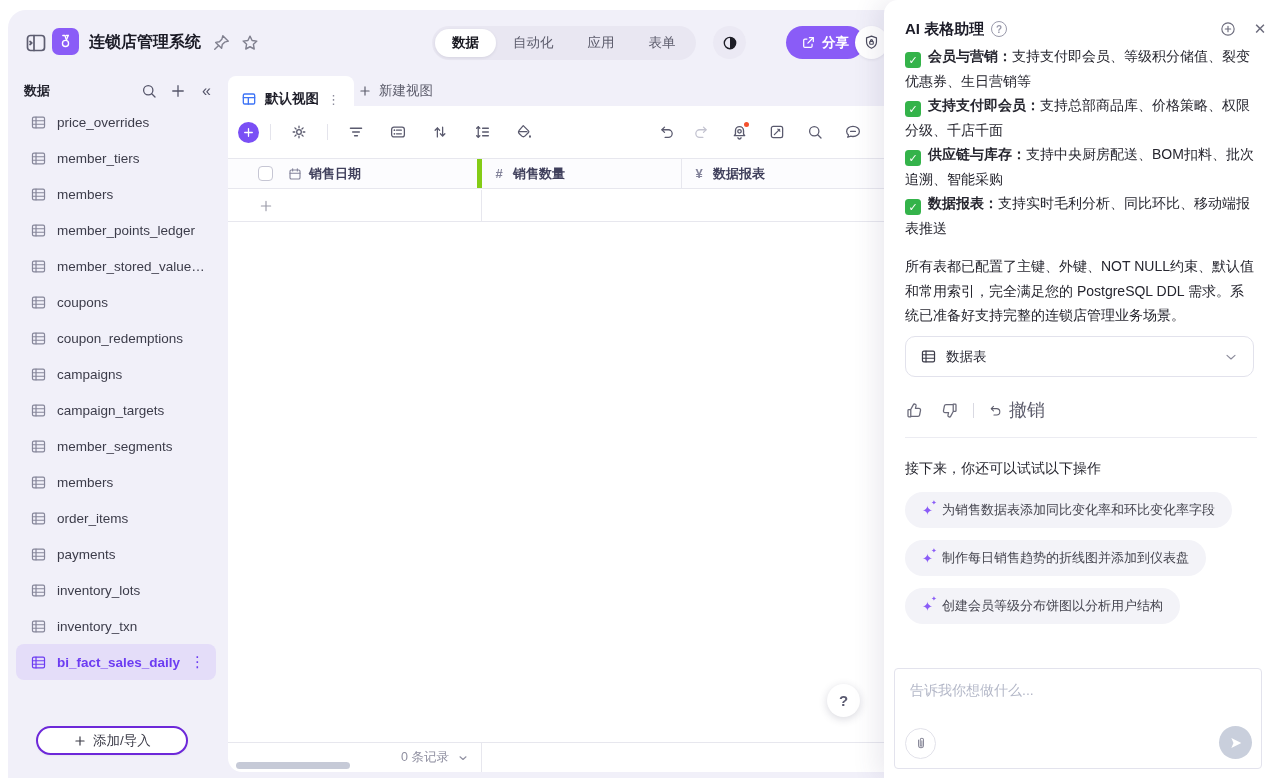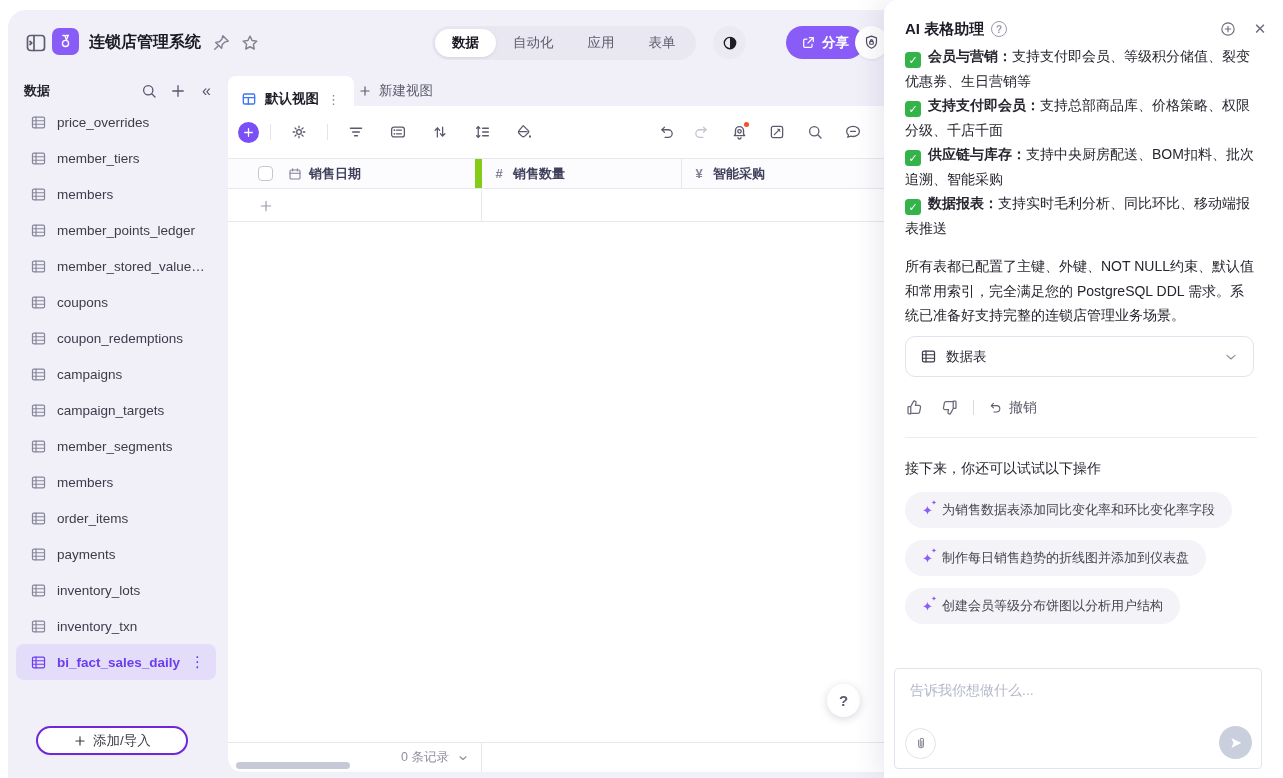--- a/index.html
+++ b/index.html
@@ -54,21 +54,21 @@
   .toolbar { position:absolute; left:0; top:0; right:0; height:52px; display:flex; align-items:center; padding:0 14px 0 10px; }
   .tb-add { width:21px; height:21px; border-radius:50%; background:#7a4ff5; color:#fff; display:flex; align-items:center; justify-content:center; cursor:pointer; }
   .tb-sep { width:1px; height:16px; background:#e4e4ec; margin:0 11px; }
   .tb-ic { width:18px; height:18px; color:#5a5a6e; margin:0 8px; cursor:pointer; position:relative; }
   .tb-ic.disabled { color:#c3c3d0; }
   .tb-right { margin-left:auto; display:flex; align-items:center; }
   .dot { position:absolute; right:-3px; top:-3px; width:9px; height:9px; border-radius:50%; background:#f4502c; border:2px solid #fff; }
 
   .thead { position:absolute; left:0; top:52px; right:0; height:31px; display:flex; background:#fcfcfe; border-top:1px solid #e7e7ee; border-bottom:1px solid #e7e7ee; }
   .th { display:flex; align-items:center; font-size:13px; font-weight:700; color:#40405c; }
-  .th.c1 { width:254px; padding-left:30px; border-right:7px solid #84cc16; }
+  .th.c1 { width:254px; padding-left:30px; border-right:5px solid #84cc16; }
   .th.c2 { width:200px; padding-left:9px; border-right:1px solid #e7e7ee; }
   .th.c3 { flex:1; padding-left:9px; }
   .chk { width:15px; height:15px; border:1.4px solid #c6c6d4; border-radius:4px; background:#fff; margin-right:14px; cursor:pointer; flex:none; }
   .type-ic { width:16px; height:16px; color:#83839a; margin-right:6px; display:flex; align-items:center; justify-content:center; font-size:13px; font-weight:700; }
   .addrow { position:absolute; left:0; top:84px; right:0; height:32px; display:flex; border-bottom:1px solid #e7e7ee; cursor:pointer; }
   .addrow .cell1 { width:254px; border-right:1px solid #e7e7ee; display:flex; align-items:center; padding-left:30px; color:#9a9aa8; }
   .tfoot { position:absolute; left:0; bottom:0; right:0; height:30px; border-top:1px solid #e7e7ee; display:flex; align-items:center; }
   .tfoot .fc1 { width:254px; height:100%; border-right:1px solid #e7e7ee; display:flex; align-items:center; justify-content:flex-end; padding-right:12px; gap:8px; font-size:12.5px; color:#8f8fa0; cursor:pointer; }
   .hscroll { position:absolute; left:8px; bottom:3px; width:114px; height:7px; border-radius:4px; background:#c6cad7; cursor:pointer; }
   .help-btn { position:absolute; left:599px; top:578px; width:33px; height:33px; border-radius:50%; background:#fff; box-shadow:0 2px 8px rgba(40,40,70,.18); display:flex; align-items:center; justify-content:center; font-size:15px; font-weight:700; color:#5a5a70; cursor:pointer; }
@@ -84,21 +84,21 @@
   .gcheck { display:inline-flex; width:16px; height:16px; border-radius:3.5px; background:#34b34a; color:#fff; font-size:11px; font-weight:700; align-items:center; justify-content:center; margin-right:7px; vertical-align:-2.5px; }
   .feat b { font-weight:700; }
   .summary { margin-top:14px; }
   .artifact { position:absolute; left:21px; top:336px; width:349px; height:41px; border:1px solid #e2e2ec; border-radius:10px; display:flex; align-items:center; padding:0 14px; cursor:pointer; }
   .artifact .tic { width:17px; height:17px; color:#3a3a48; }
   .artifact .lbl { margin-left:9px; font-size:13.5px; color:#2a2a35; }
   .artifact .chev { margin-left:auto; color:#8a8a9a; width:16px; height:16px; }
   .ai-actions { position:absolute; left:21px; top:398px; display:flex; align-items:center; color:#6a6a7a; }
   .act-ic { width:19px; height:19px; cursor:pointer; }
   .ai-actions .sep { width:1px; height:15px; background:#d9d9e2; margin:0 14px; }
-  .undo-grp { display:flex; align-items:center; gap:6px; cursor:pointer; font-size:14px; color:#5d5d6c; }
+  .undo-grp { display:flex; align-items:center; gap:6px; cursor:pointer; font-size:18px; color:#5d5d6c; }
   .ai-hr { position:absolute; left:21px; right:26px; top:437px; height:1px; background:#ececf2; }
   .sugg-title { position:absolute; left:21px; top:460px; font-size:14px; color:#26262f; }
   .chips { position:absolute; left:21px; top:492px; width:360px; }
   .chip { display:flex; align-items:center; gap:9px; width:max-content; max-width:358px; background:#f3f3f8; border-radius:18px; padding:9px 17px; font-size:13px; color:#45454f; margin-bottom:12px; cursor:pointer; }
   .sparkle { position:relative; color:#8a5cf7; font-size:13px; line-height:1; flex:none; }
   .sparkle .mini { position:absolute; right:-4px; top:-5px; font-size:7px; }
   .composer { position:absolute; left:10px; top:668px; width:368px; height:101px; border:1px solid #e3e3ed; border-radius:4px; background:#fff; }
   .composer textarea { position:absolute; left:0; top:0; width:100%; height:58px; border:0; outline:none; resize:none; background:transparent; padding:13px 15px; font-family:"Liberation Sans","DejaVu Sans",sans-serif; font-size:14px; color:#26262f; }
   .composer textarea::placeholder { color:#b4b8c8; }
   .clip-btn { position:absolute; left:10px; bottom:9px; width:31px; height:31px; border-radius:50%; border:1px solid #e2e2ea; background:#fff; color:#8a8a9a; display:flex; align-items:center; justify-content:center; cursor:pointer; }
@@ -459,21 +459,21 @@
           </svg>
         </span>
       <span>销售日期</span>
     </div>
     <div class="th c2">
       <span class="type-ic">#</span>
       <span>销售数量</span>
     </div>
     <div class="th c3">
       <span class="type-ic">¥</span>
-      <span>智能采购</span>
+      <span>数据报表</span>
     </div>
   </div>
 
   <div class="addrow">
     <div class="cell1">
         <svg class="i" width="16" height="16" viewBox="0 0 24 24">
           <path d="M12 5v14M5 12h14"></path>
         </svg>
       </div>
   </div>

